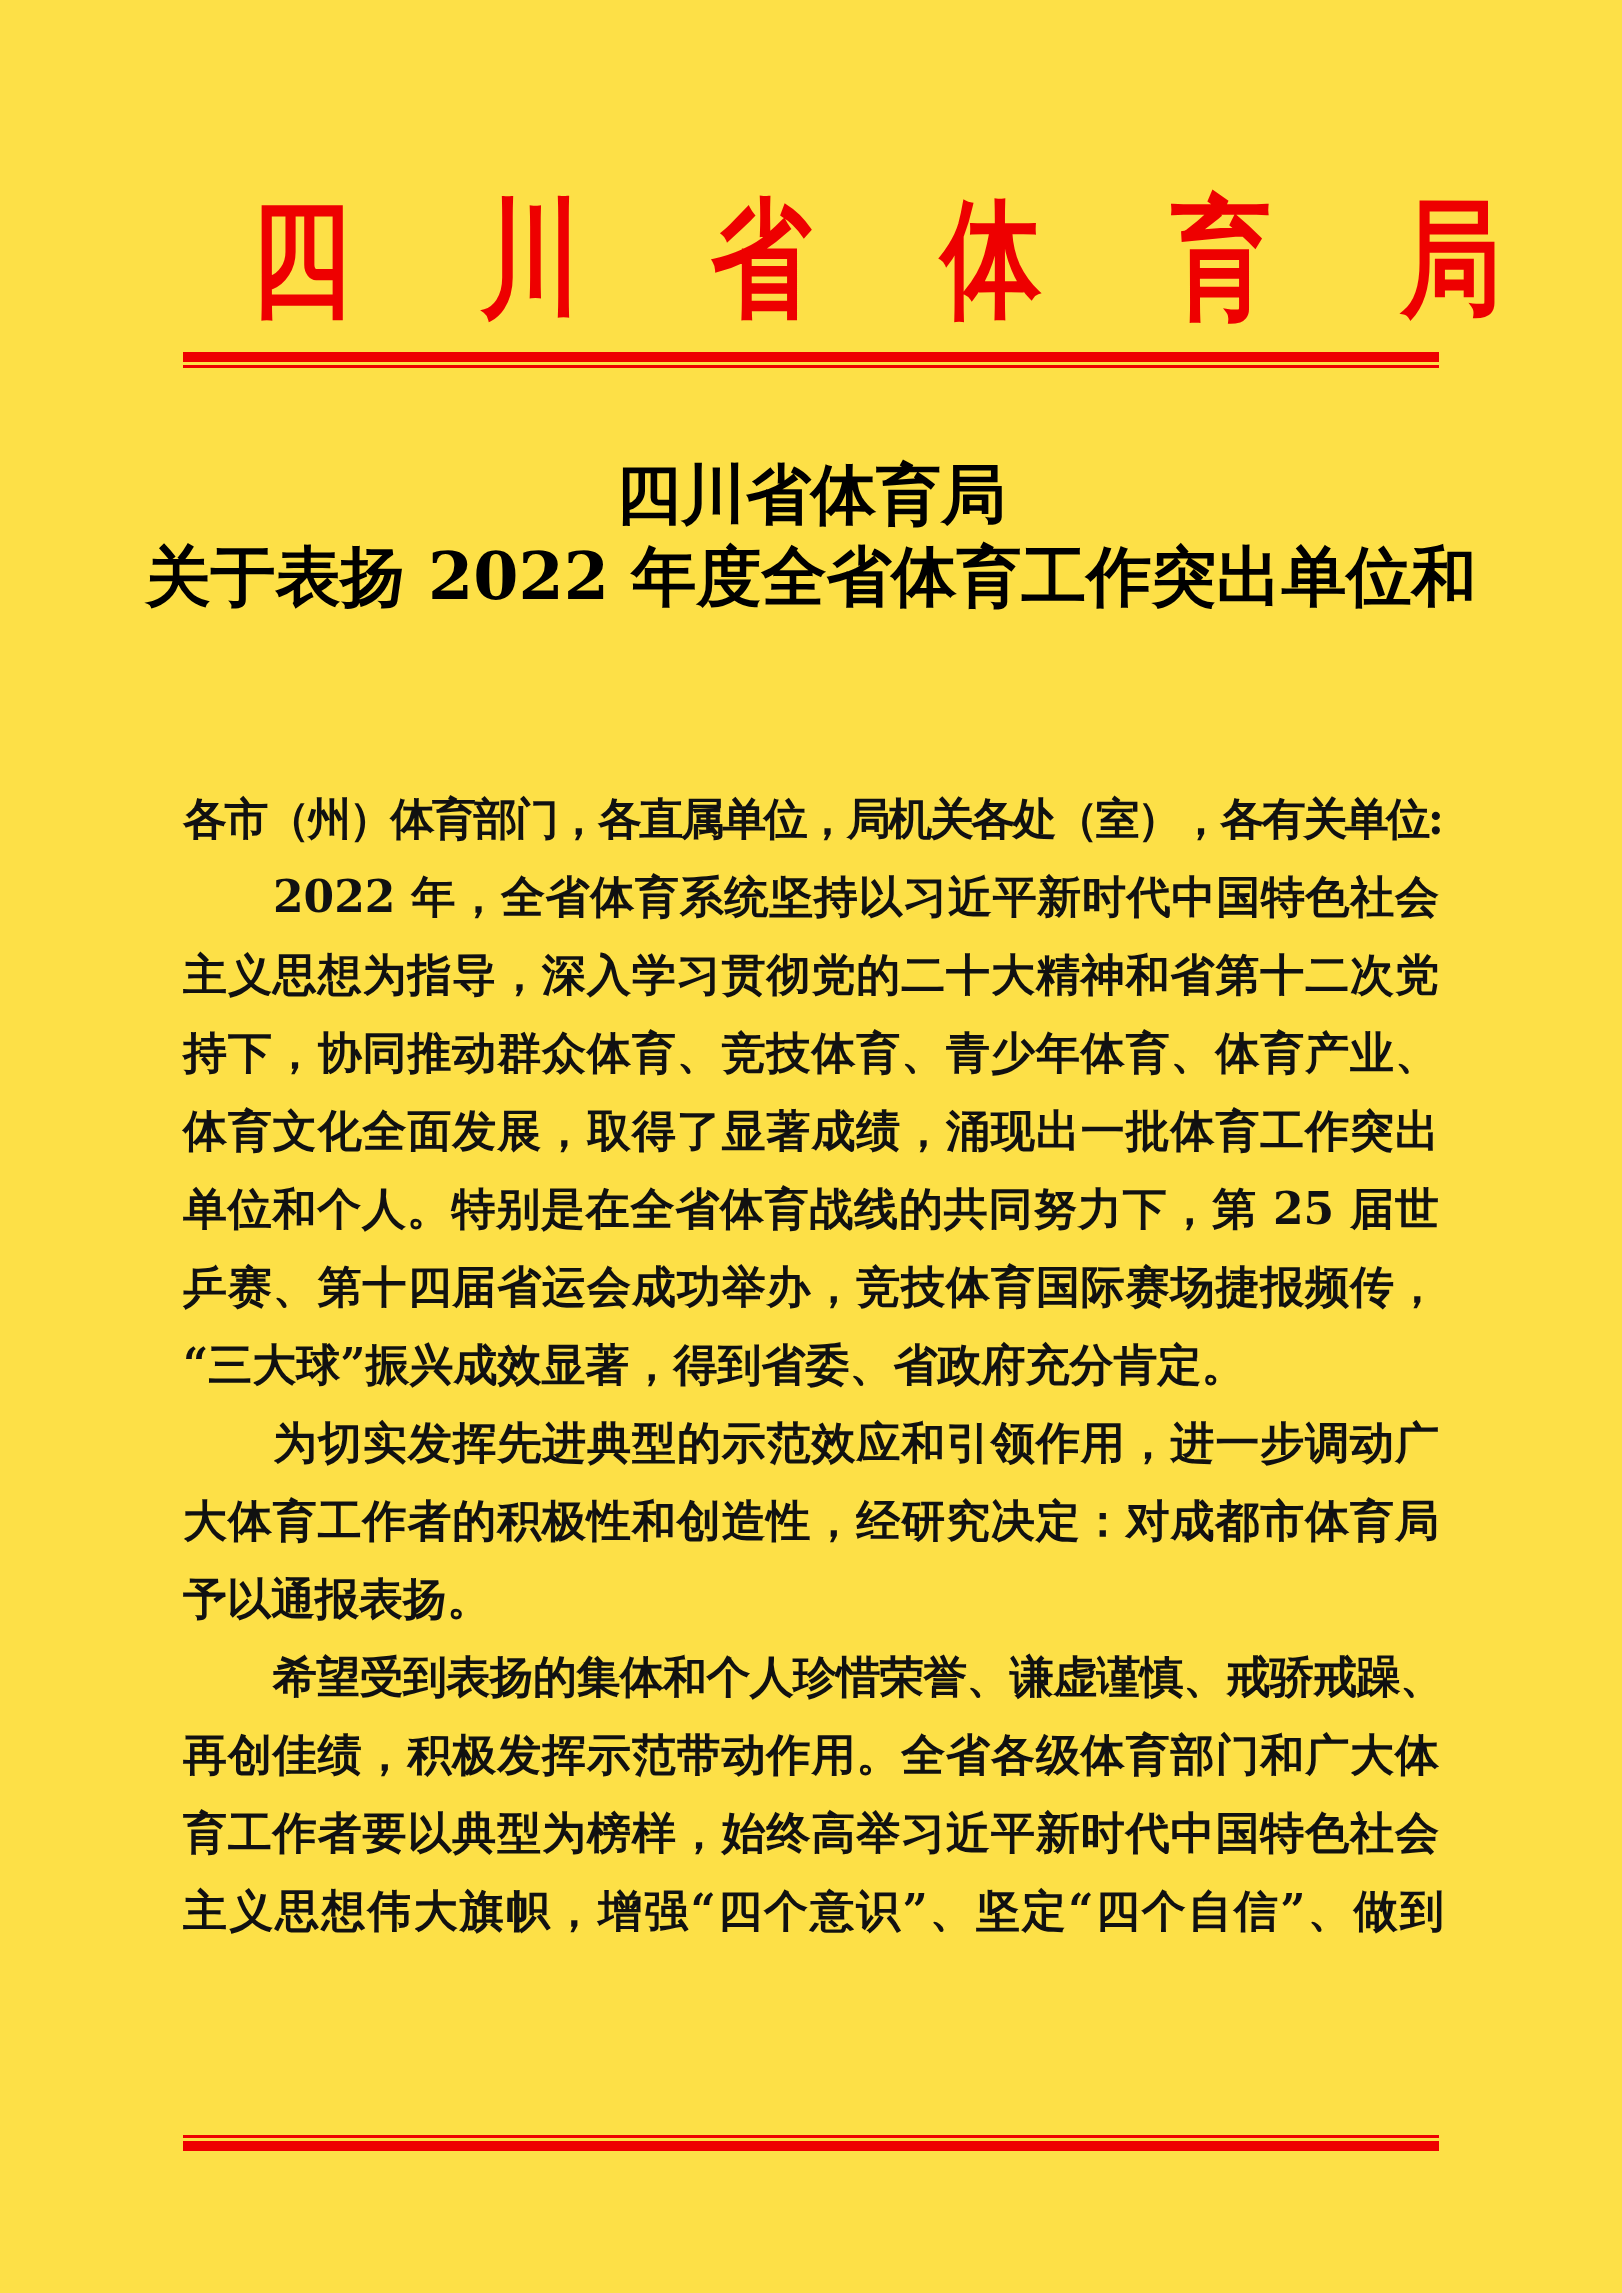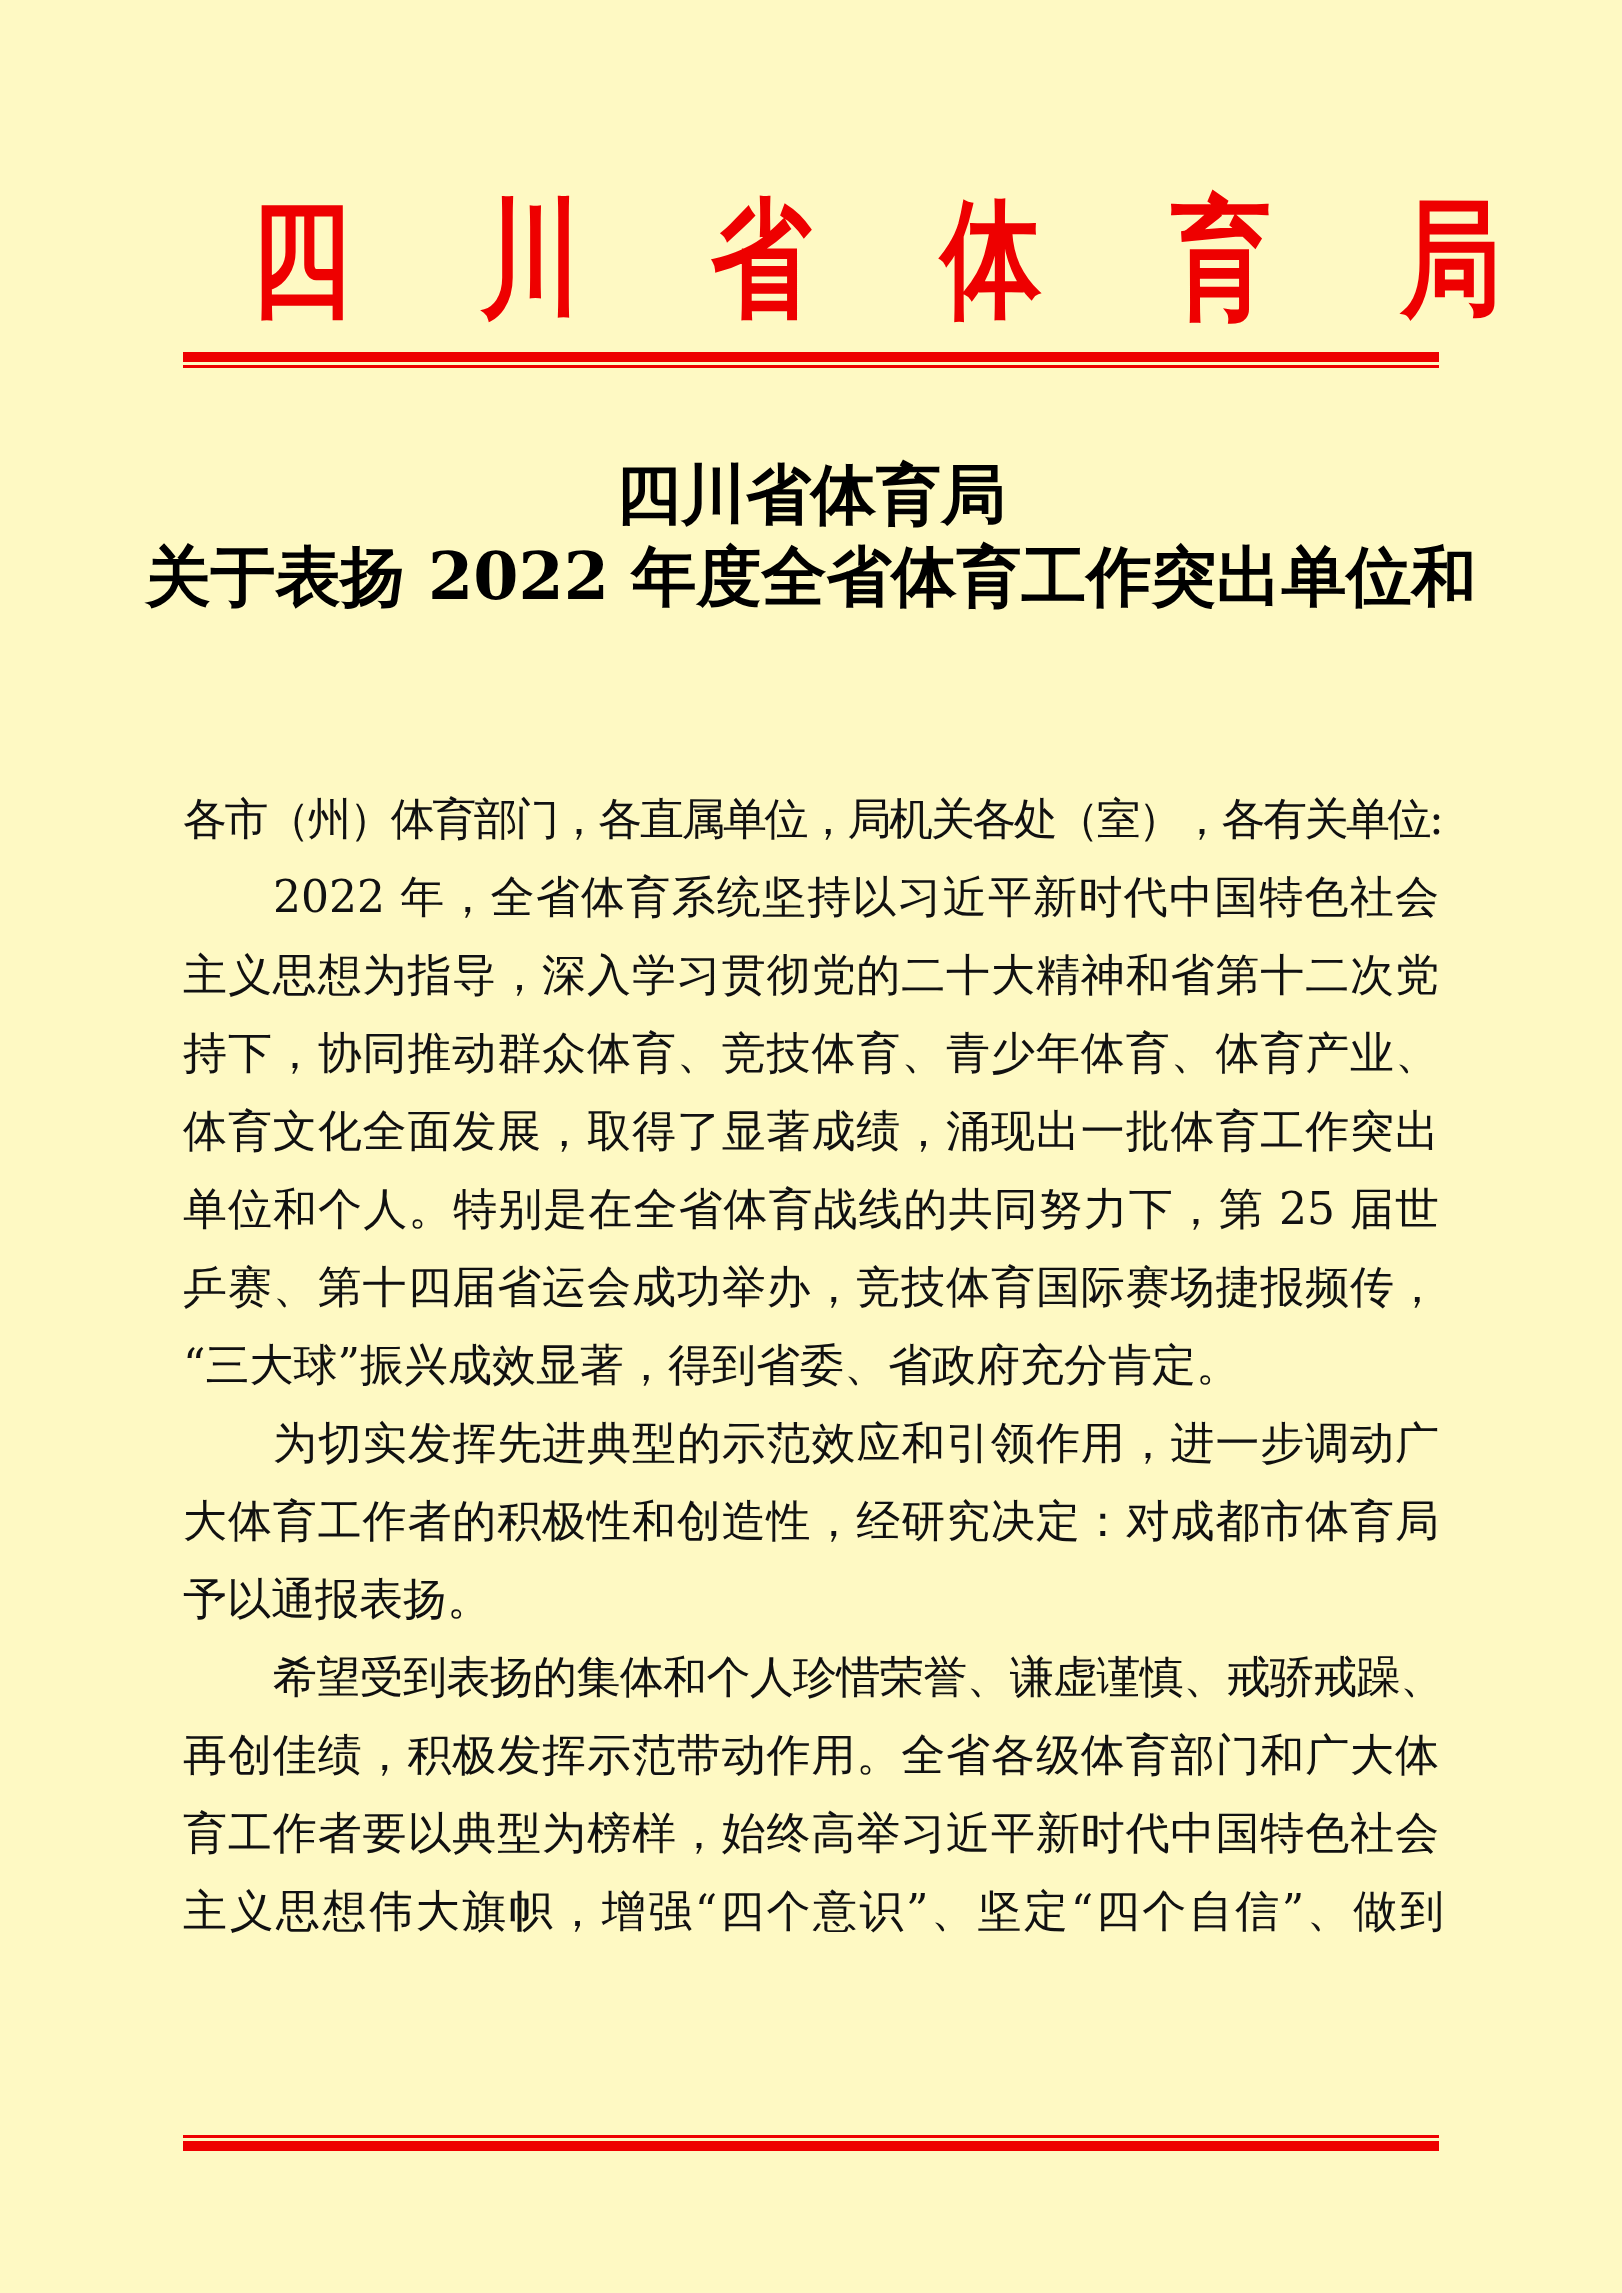--- a/index.html
+++ b/index.html
@@ -4,21 +4,21 @@
 <style>
   html, body {
     margin: 0;
     padding: 0;
     background: #ffffff;
   }
   .page {
     position: relative;
     width: 1622px;
     height: 2294px;
-    background: #fef9c3;
+    background: #fde047;
     overflow: hidden;
     font-family: "DejaVu Serif", "Liberation Serif", serif;
   }
 
   
   .letterhead {
     position: absolute;
     top: 192px;
     left: 0;
     width: 100%;
@@ -65,21 +65,21 @@
     position: absolute;
     top: 780px;
     left: 183px;
     width: 1256px;
     color: #111111;
   }
   .body-line {
     height: 78px;
     line-height: 78px;
     font-size: 44px;
-    font-weight: 400;
+    font-weight: 700;
     text-align: justify;
     text-align-last: justify;
     text-justify: inter-character;
     white-space: nowrap;
     overflow: visible;
   }
   .body-line.indent { text-indent: 90px; }
   .body-line.end {
     text-align: right;
     text-align-last: left;

